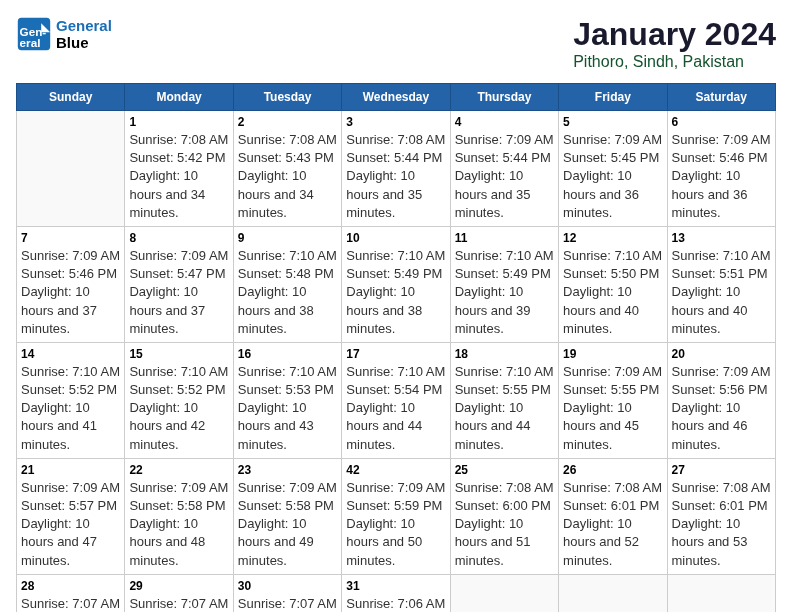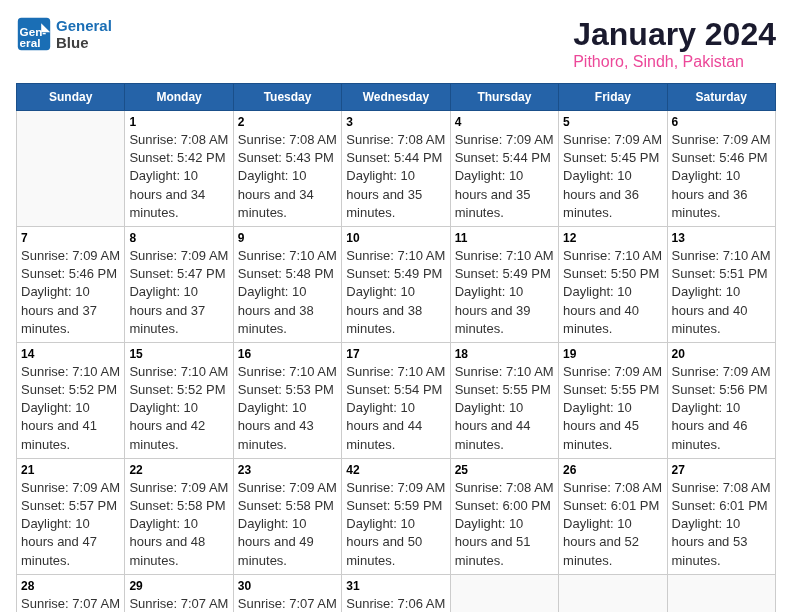--- a/index.html
+++ b/index.html
@@ -28,21 +28,21 @@
     .title-area {
       text-align: left;
     }
     .month-title {
       font-size: 32px;
       font-weight: bold;
       color: #1a1a2e;
     }
     .location-title {
       font-size: 16px;
-      color: #ec4899;
+      color: #14532d;
     }
     .calendar {
       width: 100%;
       border-collapse: collapse;
       font-size: 11px;
     }
     .calendar th {
       background-color: #2563a8;
       color: #fff;
       padding: 6px 4px;
@@ -79,21 +79,21 @@
 <div class="header-area">
   <div class="logo">
     <svg class="logo-icon" viewBox="0 0 40 40">
       <rect x="2" y="2" width="36" height="36" rx="4" fill="#1a6eb5"></rect>
       <text x="4" y="22" font-family="Arial" font-weight="bold" font-size="13" fill="white">Gen-</text>
       <text x="4" y="34" font-family="Arial" font-weight="bold" font-size="13" fill="white">eral</text>
       <polygon points="28,8 38,18 28,18" fill="white"></polygon>
     </svg>
     <div>
       <div style="font-size:15px;font-weight:bold;color:#1a6eb5;text-align:right;">General</div>
-      <div style="font-size:15px;font-weight:bold;color:#404040;">Blue</div>
+      <div style="font-size:15px;font-weight:bold;color:#000000;">Blue</div>
     </div>
   </div>
   <div class="title-area">
     <div class="month-title">January 2024</div>
     <div class="location-title">Pithoro, Sindh, Pakistan</div>
   </div>
 </div>
 
 <table class="calendar">
   <thead>

